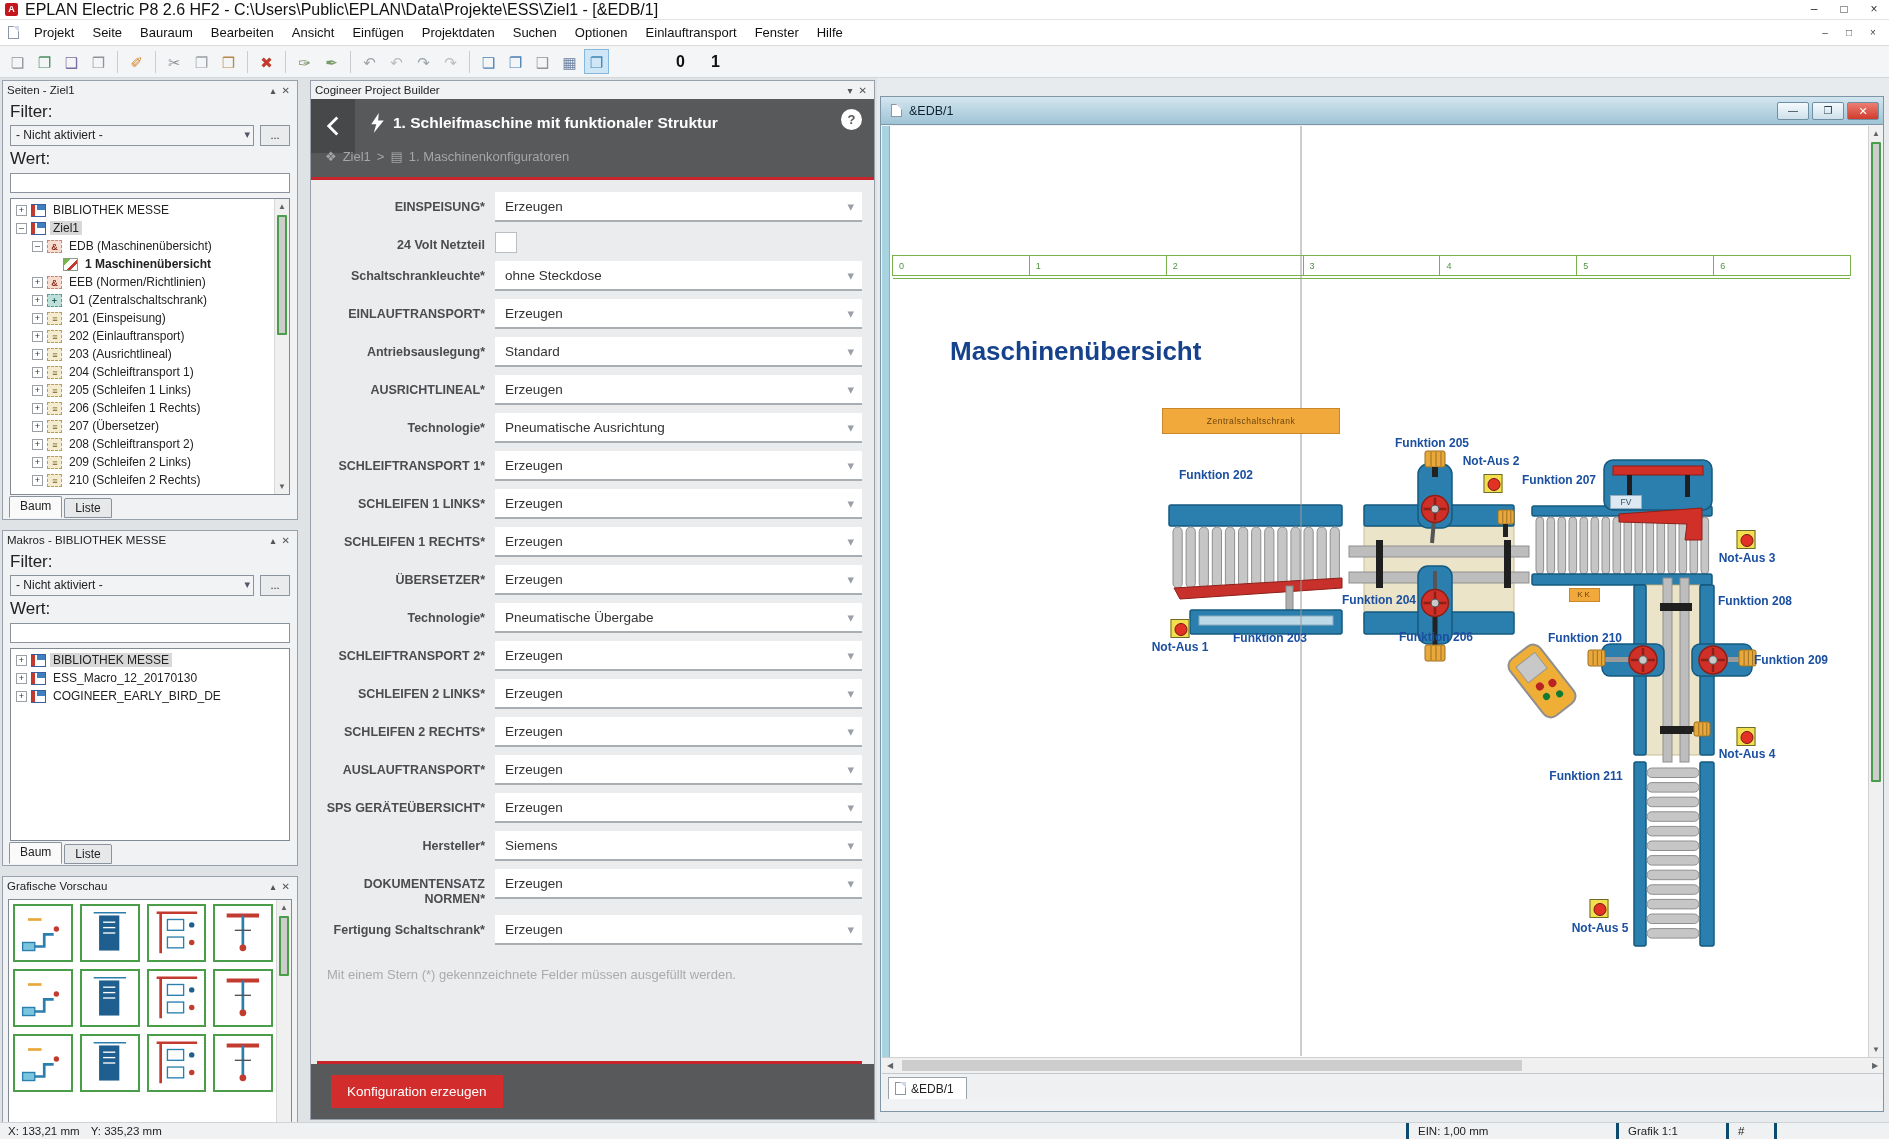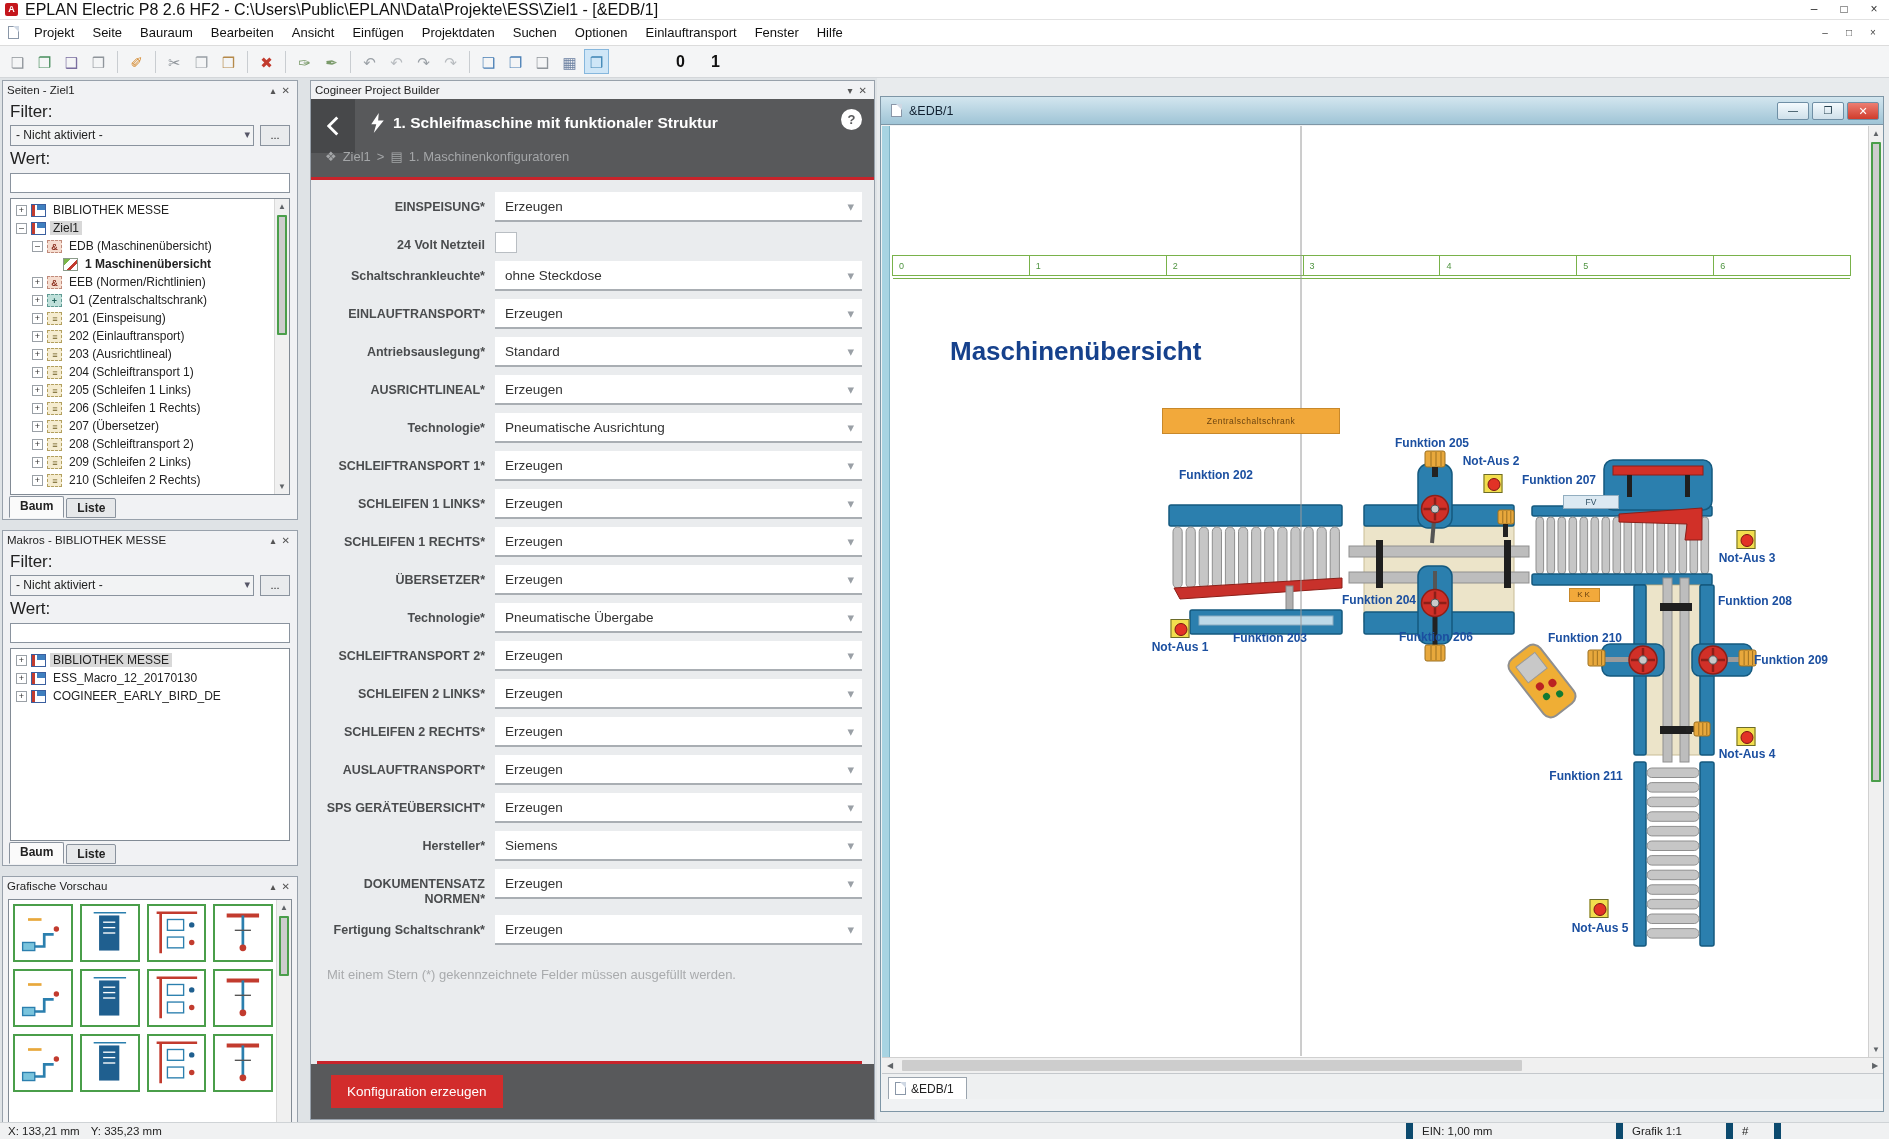--- a/index.html
+++ b/index.html
@@ -47,21 +47,21 @@
   .ti-amp { border:1px dashed #c08a7a; background:#f6ddd0; color:#8c2f1f; font-weight:bold;}
   .ti-plus { border:1px dashed #5f9a92; background:#bfe0da; color:#1f5f57; font-weight:bold;}
   .ti-list { border:1px dashed #b3a05f; background:#f5ecd0; color:#6b5a1f; letter-spacing:-1px;}
   .ti-graphic { border:1px solid #8a9a8a; background:linear-gradient(135deg,#7ab648 0 28%,#fff 28% 55%,#c23b2e 55% 72%,#fff 72%);}
   .tree-label { padding:0 3px; }
   .tree-label.sel { background:#d8d8d8; }
   .tree-label.bold { font-weight:bold; }
   .vscroll { position:absolute; right:0; top:0; bottom:0; width:15px; background:#f0f0f0; border-left:1px solid #d8d8d8;}
   .vscroll .arr { height:15px; text-align:center; font-size:8px; color:#606468; line-height:15px;}
   .vscroll .thumb { position:absolute; left:2px; right:2px; background:#cdcdcd; border-radius:1px;}
-  .tabs { display:flex; padding:3px 4px 0 6px; gap:2px; height:24px; flex:none;font-weight:bold;}
+  .tabs { display:flex; padding:3px 4px 0 6px; gap:2px; height:24px; flex:none;}
   .tab { font-size:12px; padding:2px 10px 0; border:1px solid #8a939e; background:#e6e8ea; border-radius:2px 2px 0 0; height:20px;}
   .tab.active { background:#fafafa; height:22px; margin-top:-2px; border-bottom:1px solid #fafafa;}
 
   
   #thumb-area { margin:4px 5px 4px 5px; background:#fff; border:1px solid #828b95; flex:1; position:relative; overflow:hidden;}
   #thumb-grid { position:absolute; left:4px; top:4px; right:18px; display:grid; grid-template-columns:repeat(4,1fr); gap:7px;}
   .thumb { height:58px; background:#fff; border:2px solid #4a9e4a; }
   .thumb svg { width:100%; height:100%; }
 
   
@@ -113,21 +113,21 @@
   .notaus::after { content:""; position:absolute; left:3px; top:3px; width:11px; height:11px; border-radius:50%; background:#e23226; border:1px solid #7a1414;}
   .dbox { position:absolute; text-align:center; overflow:hidden; white-space:nowrap;}
   .box-orange { background:#f2a93b; border:1px solid #c8882a; font-size:8.5px; color:#6b4410; letter-spacing:0.5px; padding-top:7px;}
   .box-fv { background:#dce9f2; border:1px solid #92aec0; font-size:8.5px; color:#2f4f63; padding-top:1px;}
   .box-kk { background:#f2a93b; border:1px solid #c8882a; font-size:8px; color:#6b4410; padding-top:1px; letter-spacing:2px;}
 
   
   #statusbar { position:absolute; left:0; top:1122px; width:1889px; height:17px; background:#f0f1f2; border-top:1px solid #cfd3d6; display:flex; align-items:center; font-size:11.5px; color:#222;}
   #sb-left span { margin-left:8px; }
   #sb-right { margin-left:auto; display:flex; height:100%; align-items:center;}
-  .sb-cell { border-left:7px solid #0c4a6e; height:100%; display:flex; align-items:center; padding-left:9px;}
+  .sb-cell { border-left:3px solid #0c4a6e; height:100%; display:flex; align-items:center; padding-left:9px;}
 </style>
 </head>
 <body>
 
 <div id="titlebar">
   <div id="app-logo">A</div>
   <div id="title-text">EPLAN Electric P8 2.6 HF2 - C:\Users\Public\EPLAN\Data\Projekte\ESS\Ziel1 - [&amp;EDB/1]</div>
   <div id="title-controls">
       <span class="wbtn">–</span>
       <span class="wbtn">□</span>
@@ -717,21 +717,21 @@
 <rect x="-12" y="-27" width="24" height="20" fill="#c8c8c8" stroke="#999"></rect>
 <circle cx="-5" cy="3" r="4" fill="#bb2222"></circle>
                 <circle cx="7" cy="8" r="4" fill="#bb2222"></circle>
 <circle cx="-6" cy="15" r="3.5" fill="#117a33"></circle>
                 <circle cx="6" cy="21" r="3.5" fill="#117a33"></circle>
 </g>
               <line x1="411" y1="0" x2="411" y2="930" stroke="#9a9a9a"></line>
             </svg></div>
         <div id="diagram-labels">
             <div class="dbox box-orange" style="left: 272px; top: 282px; width: 178px; height: 26px;">Zentralschaltschrank</div>
-            <div class="dbox box-fv" style="left: 673px; top: 369px; width: 56px; height: 14px;">FV</div>
+            <div class="dbox box-fv" style="left: 720px; top: 369px; width: 32px; height: 14px;">FV</div>
             <div class="dbox box-kk" style="left: 679px; top: 462px; width: 31px; height: 14px;">KK</div>
             <div class="dlabel" style="left: 326px; top: 342px;">Funktion 202</div>
             <div class="dlabel" style="left: 380px; top: 505px;">Funktion 203</div>
             <div class="dlabel" style="left: 489px; top: 467px;">Funktion 204</div>
             <div class="dlabel" style="left: 542px; top: 310px;">Funktion 205</div>
             <div class="dlabel" style="left: 546px; top: 504px;">Funktion 206</div>
             <div class="dlabel" style="left: 669px; top: 347px;">Funktion 207</div>
             <div class="dlabel" style="left: 865px; top: 468px;">Funktion 208</div>
             <div class="dlabel" style="left: 901px; top: 527px;">Funktion 209</div>
             <div class="dlabel" style="left: 695px; top: 505px;">Funktion 210</div>

